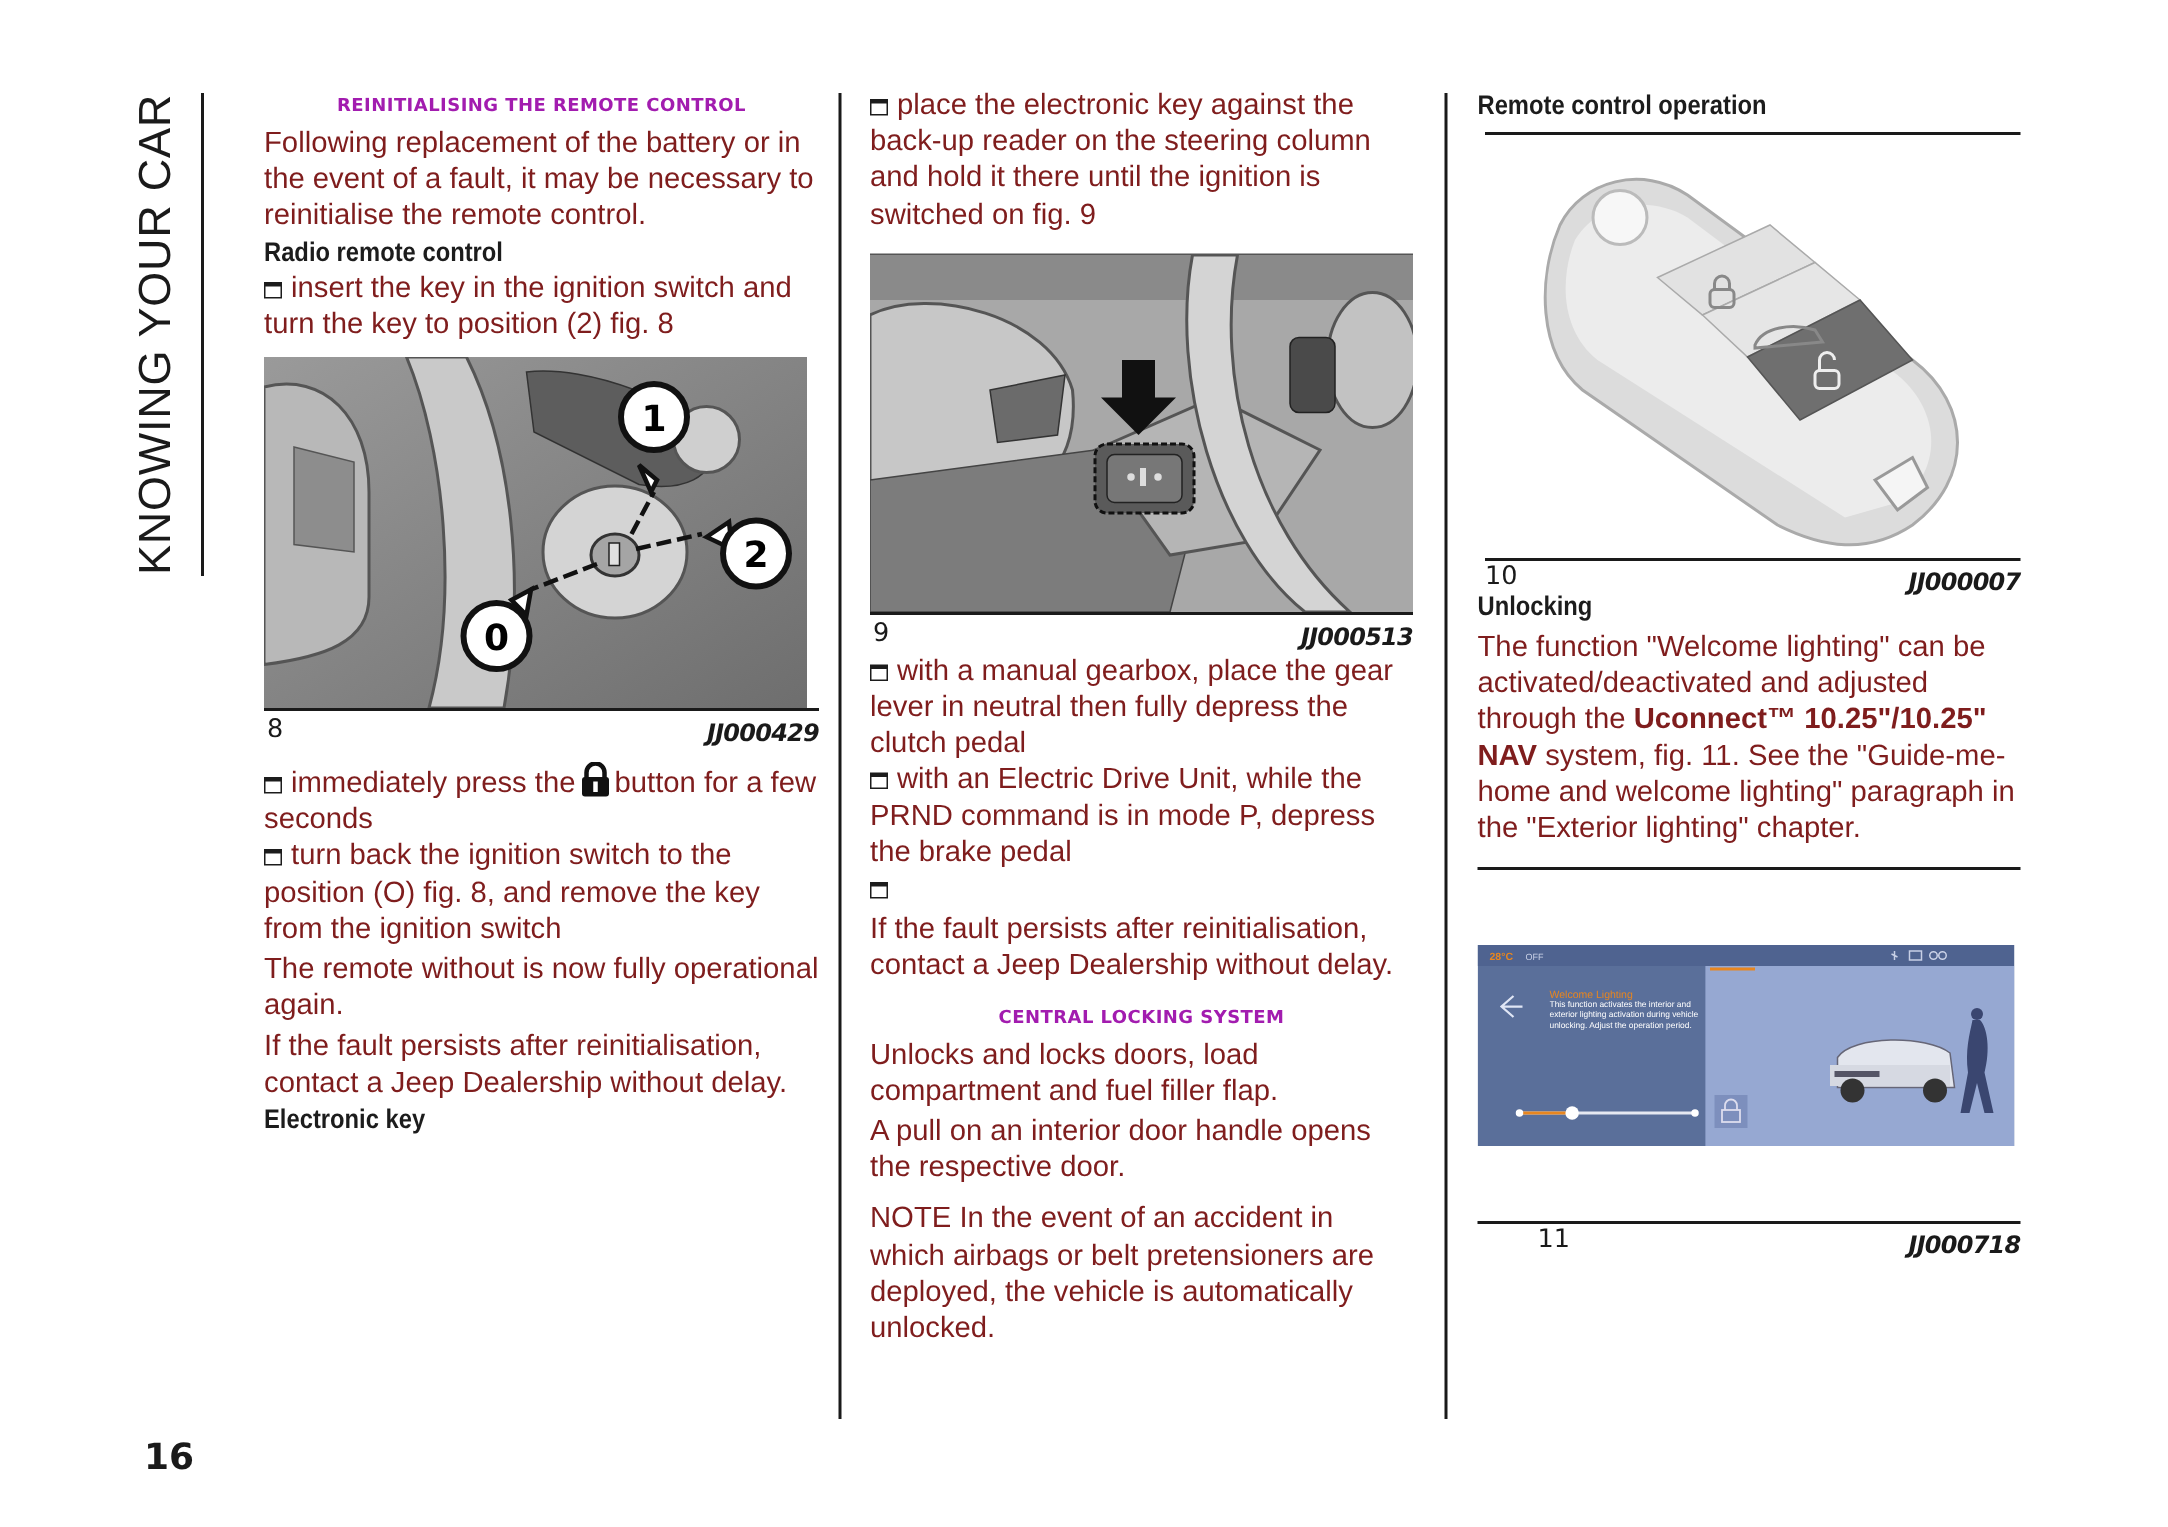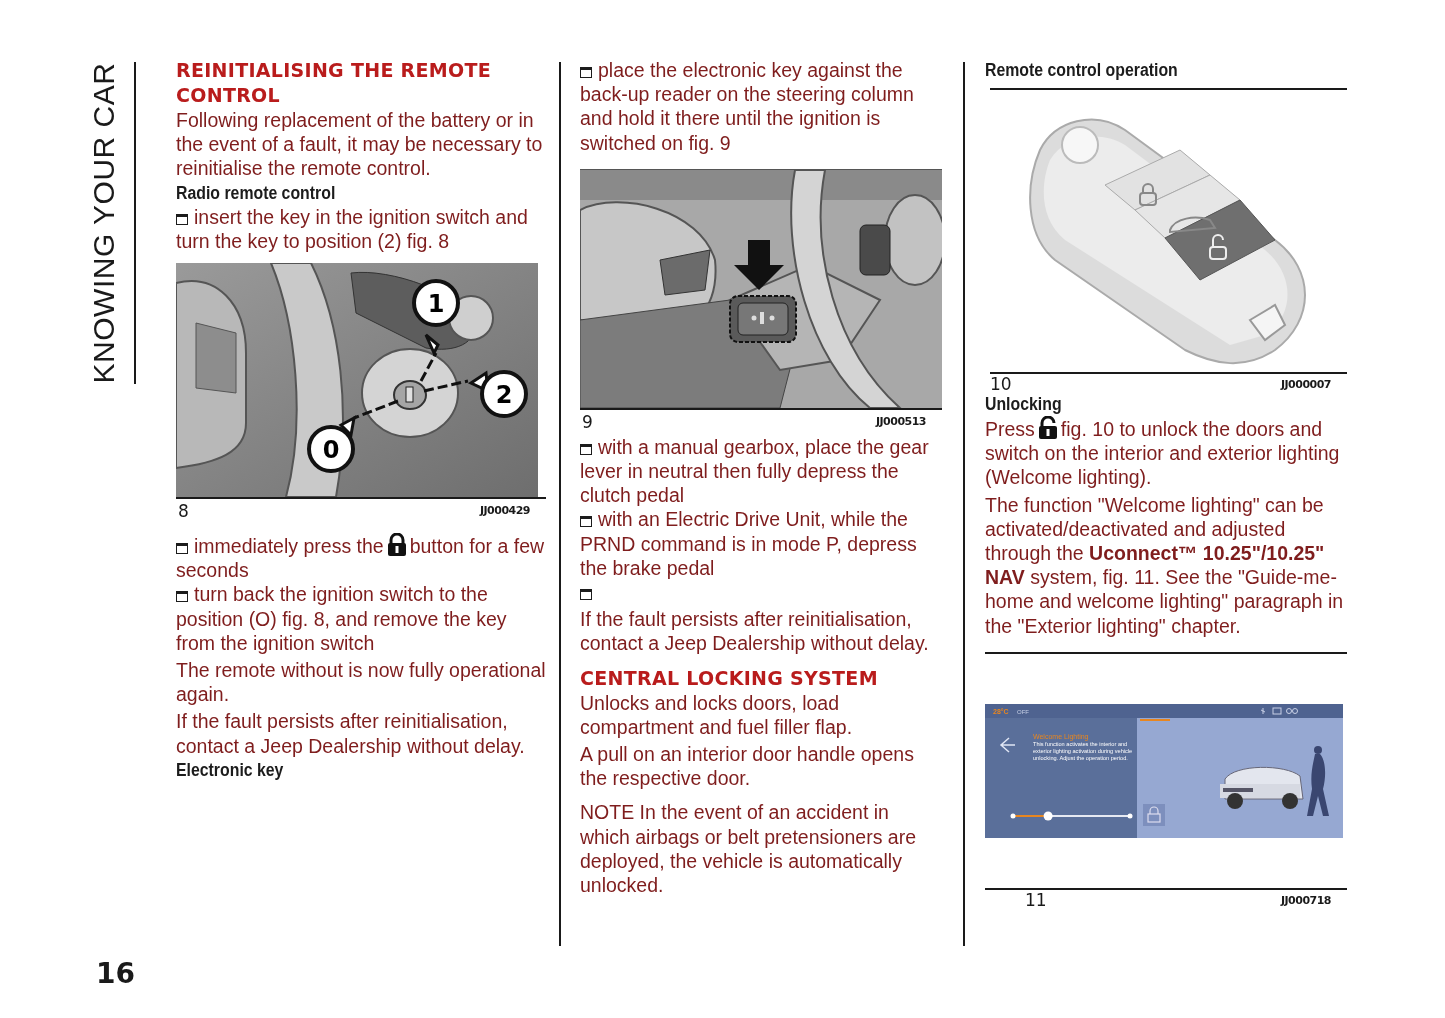--- a/index.html
+++ b/index.html
@@ -1,41 +1,41 @@
 <!DOCTYPE html>
 <html><head>
 <meta charset="utf-8">
 <style>
   html, body { margin: 0; padding: 0; background: #ffffff; }
   body { width: 1445px; height: 1018px; position: relative; overflow: hidden; font-family: "Liberation Sans", sans-serif; color: #1a1a1a; }
   .side-title { position: absolute; left: 82px; top: 62px; width: 44px; height: 322px; display: flex; align-items: center; justify-content: center; }
   .side-title span { display: block; transform: rotate(-90deg); white-space: nowrap; font-size: 30px; letter-spacing: 0.5px; color: #1a1a1a; font-family: "Liberation Sans", sans-serif; }
   .side-rule { position: absolute; left: 134px; top: 62px; width: 2px; height: 322px; background: #1a1a1a; }
   .col-rule { position: absolute; width: 2px; background: #1a1a1a; }
-  .page-num { position: absolute; left: 96px; top: 957px; font-size: 28px; font-weight: bold; font-family: "DejaVu Sans", sans-serif; }
+  .page-num { position: absolute; left: 96px; top: 957px; font-size: 24px; font-weight: bold; font-family: "DejaVu Sans", sans-serif; }
 
   .col { position: absolute; top: 58px; }
   .col1 { left: 176px; width: 370px; }
   .col2 { left: 580px; width: 362px; }
   .col3 { left: 985px; width: 362px; }
 
   p, .h1, .h2 { margin: 0; }
-  .h1 { font-family: "DejaVu Sans", sans-serif; font-weight: bold; font-size: 19px; line-height: 25px; letter-spacing: 0.3px; color: #b91c1c; }
+  .h1 { font-family: "DejaVu Sans", sans-serif; font-weight: bold; font-size: 12px; line-height: 25px; letter-spacing: 0.3px; color: #a21caf; text-align: center; }
   .h2 { font-family: "Liberation Sans", sans-serif; font-weight: bold; font-size: 18px; line-height: 24px; transform: scaleX(0.88); transform-origin: left; color: #1c1c1c; white-space: nowrap; }
   .txt { font-size: 19.5px; line-height: 24.2px; font-family: "Liberation Sans", sans-serif; color: #7f1d1d; }
   .gap { height: 3px; }
   .gap-lg { height: 12px; }
   .bullet { display: inline-block; width: 12px; height: 11px; border: 1.5px solid #1c1c1c; border-top-width: 3px; box-sizing: border-box; margin-right: 6px; vertical-align: -1px; }
   .lock-inline { display: inline-block; vertical-align: -4px; margin: 0 2px; }
   b.bold { font-weight: bold; }
 
   .fig { position: relative; border-bottom: 2px solid #1a1a1a; overflow: hidden; }
   .fig-cap { position: relative; height: 22px; }
   .fig-num { position: absolute; left: 2px; top: 2px; font-size: 17px; font-family: "DejaVu Sans", sans-serif; }
-  .fig-code { position: absolute; right: 16px; top: 5px; font-size: 11px; font-weight: bold; font-family: "DejaVu Sans", sans-serif; letter-spacing: -0.5px; }
+  .fig-code { position: absolute; right: 0; top: 5px; font-size: 16px; font-weight: bold; font-family: "DejaVu Sans", sans-serif; letter-spacing: -0.5px; font-style: italic; }
   .rule-h { height: 2px; background: #1a1a1a; }
 </style>
 </head>
 <body>
 
 <div class="side-title">
     <span>KNOWING YOUR CAR</span>
   </div>
 <div class="side-rule"></div>
 
@@ -173,25 +173,20 @@
         </g>
       <path d="M265,230 L290,215 L300,235 L280,250 Z" fill="#f5f5f5" stroke="#999" stroke-width="2"></path>
     </svg>
   </div>
   <div class="rule-h" style="margin-left:5px;"></div>
   <div style="position:relative; height:18px;">
     <span class="fig-num" style="top:0; left:5px;text-align:right;">10</span>
     <span class="fig-code" style="top:4px;">JJ000007</span>
   </div>
   <div class="h2">Unlocking</div>
-  <p class="txt"><span>Press</span><svg class="lock-inline" width="22" height="24" viewBox="0 0 22 24">
-        <path d="M5,11 V7 A6,6 0 0 1 17,7" fill="none" stroke="#111" stroke-width="3"></path>
-        <rect x="2" y="10" width="18" height="13" rx="2" fill="#111"></rect>
-        <rect x="9.5" y="13" width="3" height="7" fill="#fff"></rect>
-      </svg><span>fig. 10 to unlock the doors and switch on the interior and exterior lighting (Welcome lighting).</span></p>
   <div class="gap"></div>
   <p class="txt"><span>The function "Welcome lighting" can be activated/deactivated and adjusted through the</span> <b class="bold">Uconnect™ 10.25"/10.25" NAV</b> <span>system, fig. 11. See the "Guide-me-home and welcome lighting" paragraph in the "Exterior lighting" chapter.</span></p>
   <div class="rule-h" style="margin-top:14px;"></div>
 
   <div style="margin-top:50px; width:358px; height:134px; position:relative; overflow:hidden;">
     <svg width="358" height="134" viewBox="0 0 358 134">
       <rect width="358" height="134" fill="#5a6f9a"></rect>
       <rect width="358" height="14" fill="#4f6390"></rect>
       <rect x="152" y="14" width="206" height="120" fill="#8a9bc7"></rect>
       <rect x="152" y="14" width="206" height="120" fill="#9fb0d8" opacity="0.6"></rect>

